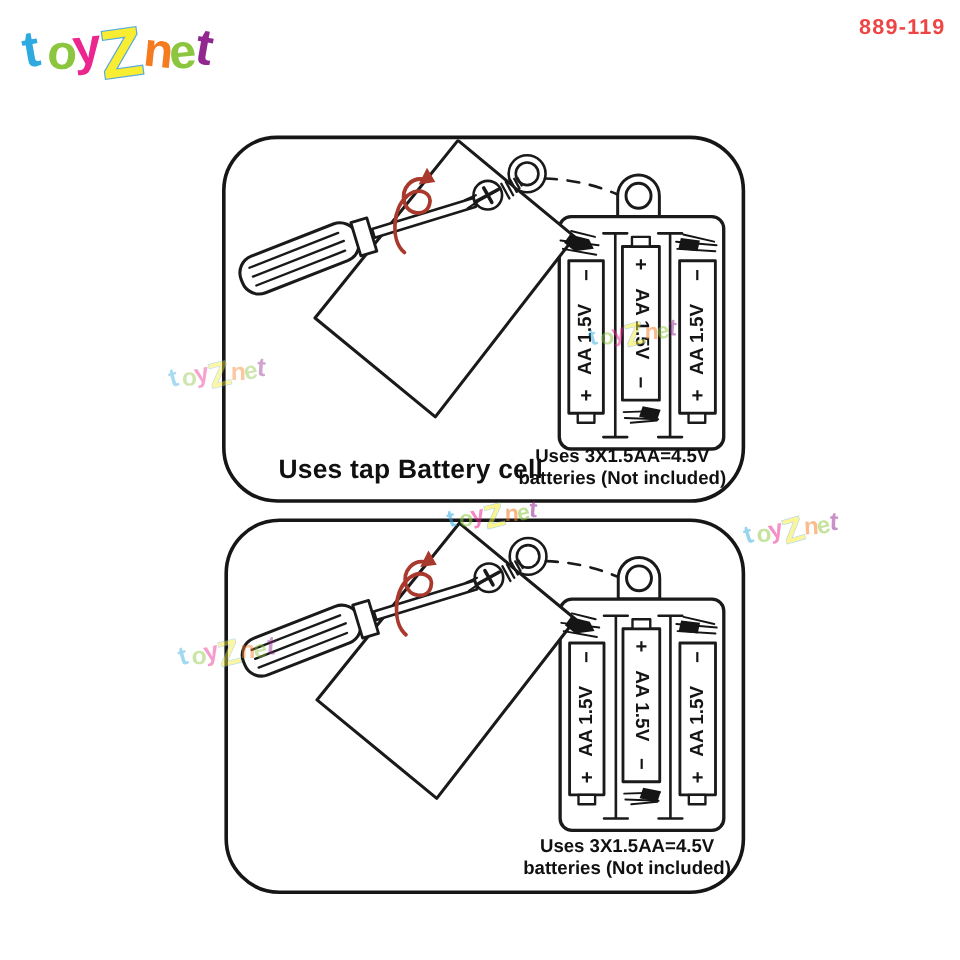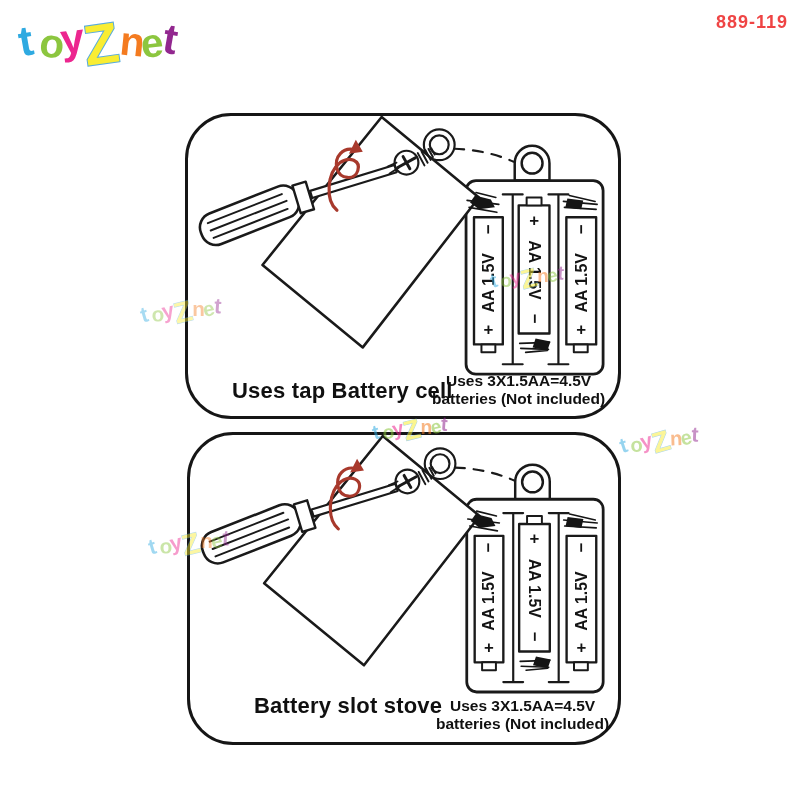--- a/index.html
+++ b/index.html
@@ -179,21 +179,20 @@
   <div class="note p1-note">
     <div>Uses 3X1.5AA=4.5V</div>
     <div>batteries (Not included)</div>
   </div>
 </section>
 
 <section class="panel panel-2">
   <svg class="illus" viewBox="0 0 433 303">
     <use href="#illus-sym" xlink:href="#illus-sym"></use>
   </svg>
-  <div class="caption p2-caption">Battery slot stove</div>
   <div class="note p2-note">
     <div>Uses 3X1.5AA=4.5V</div>
     <div>batteries (Not included)</div>
   </div>
 </section>
 
 <div class="wm wm-1">
   <svg viewBox="0 0 170 60">
       <use href="#logo-sym" xlink:href="#logo-sym"></use>
     </svg>

